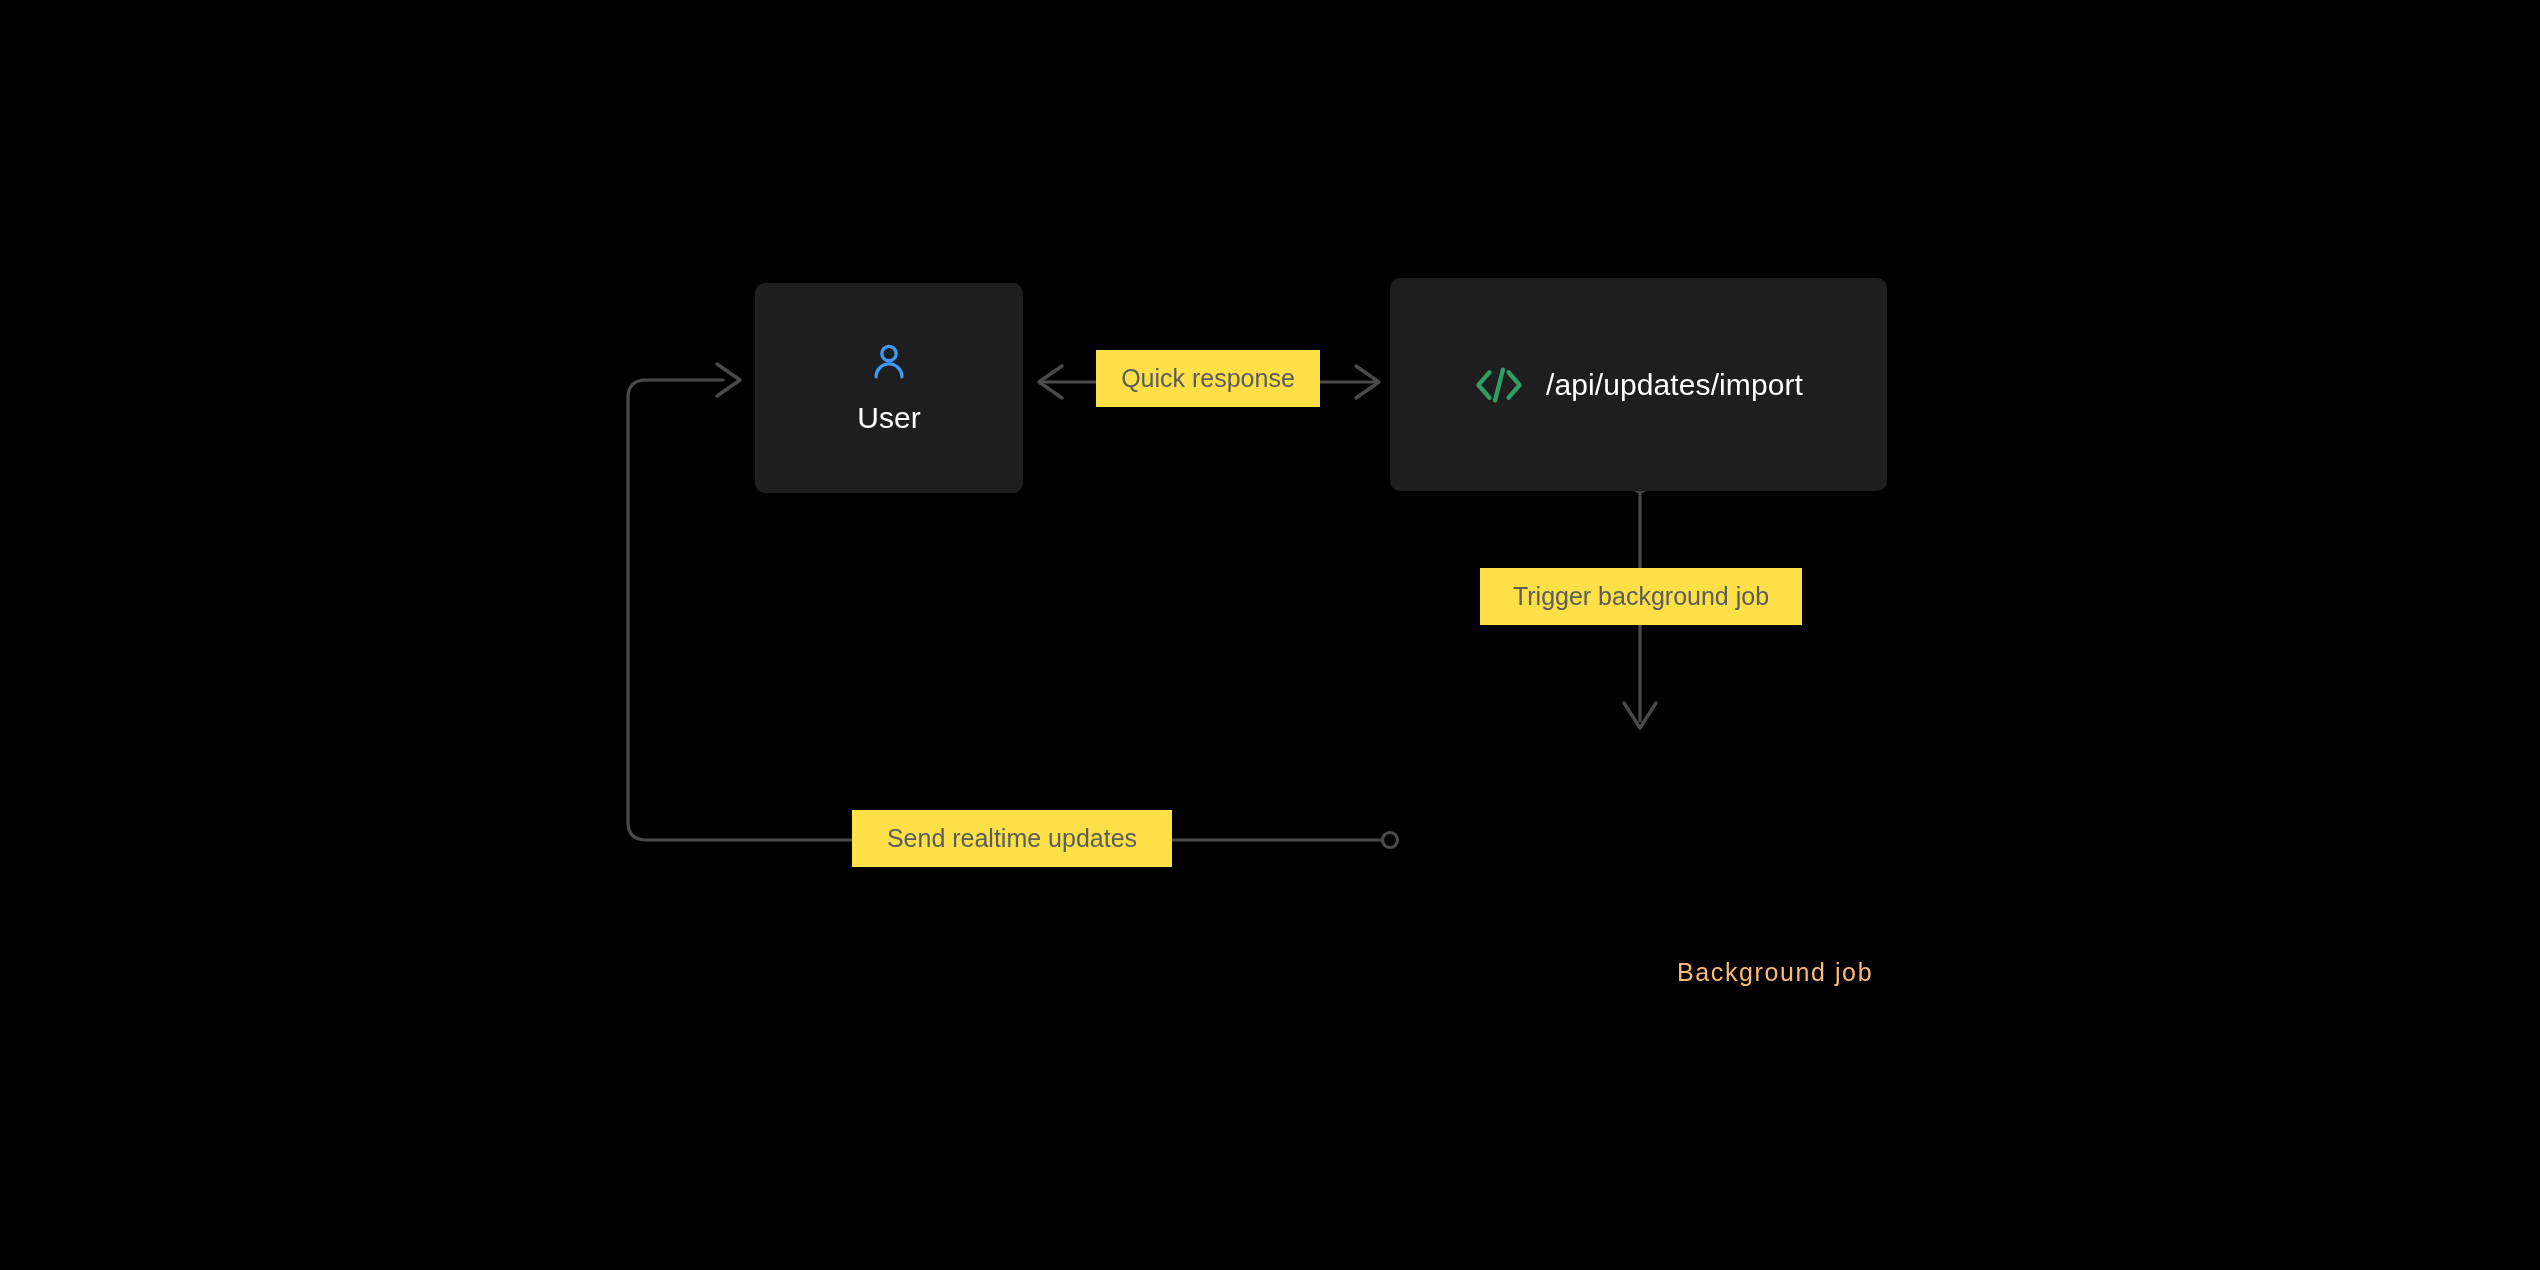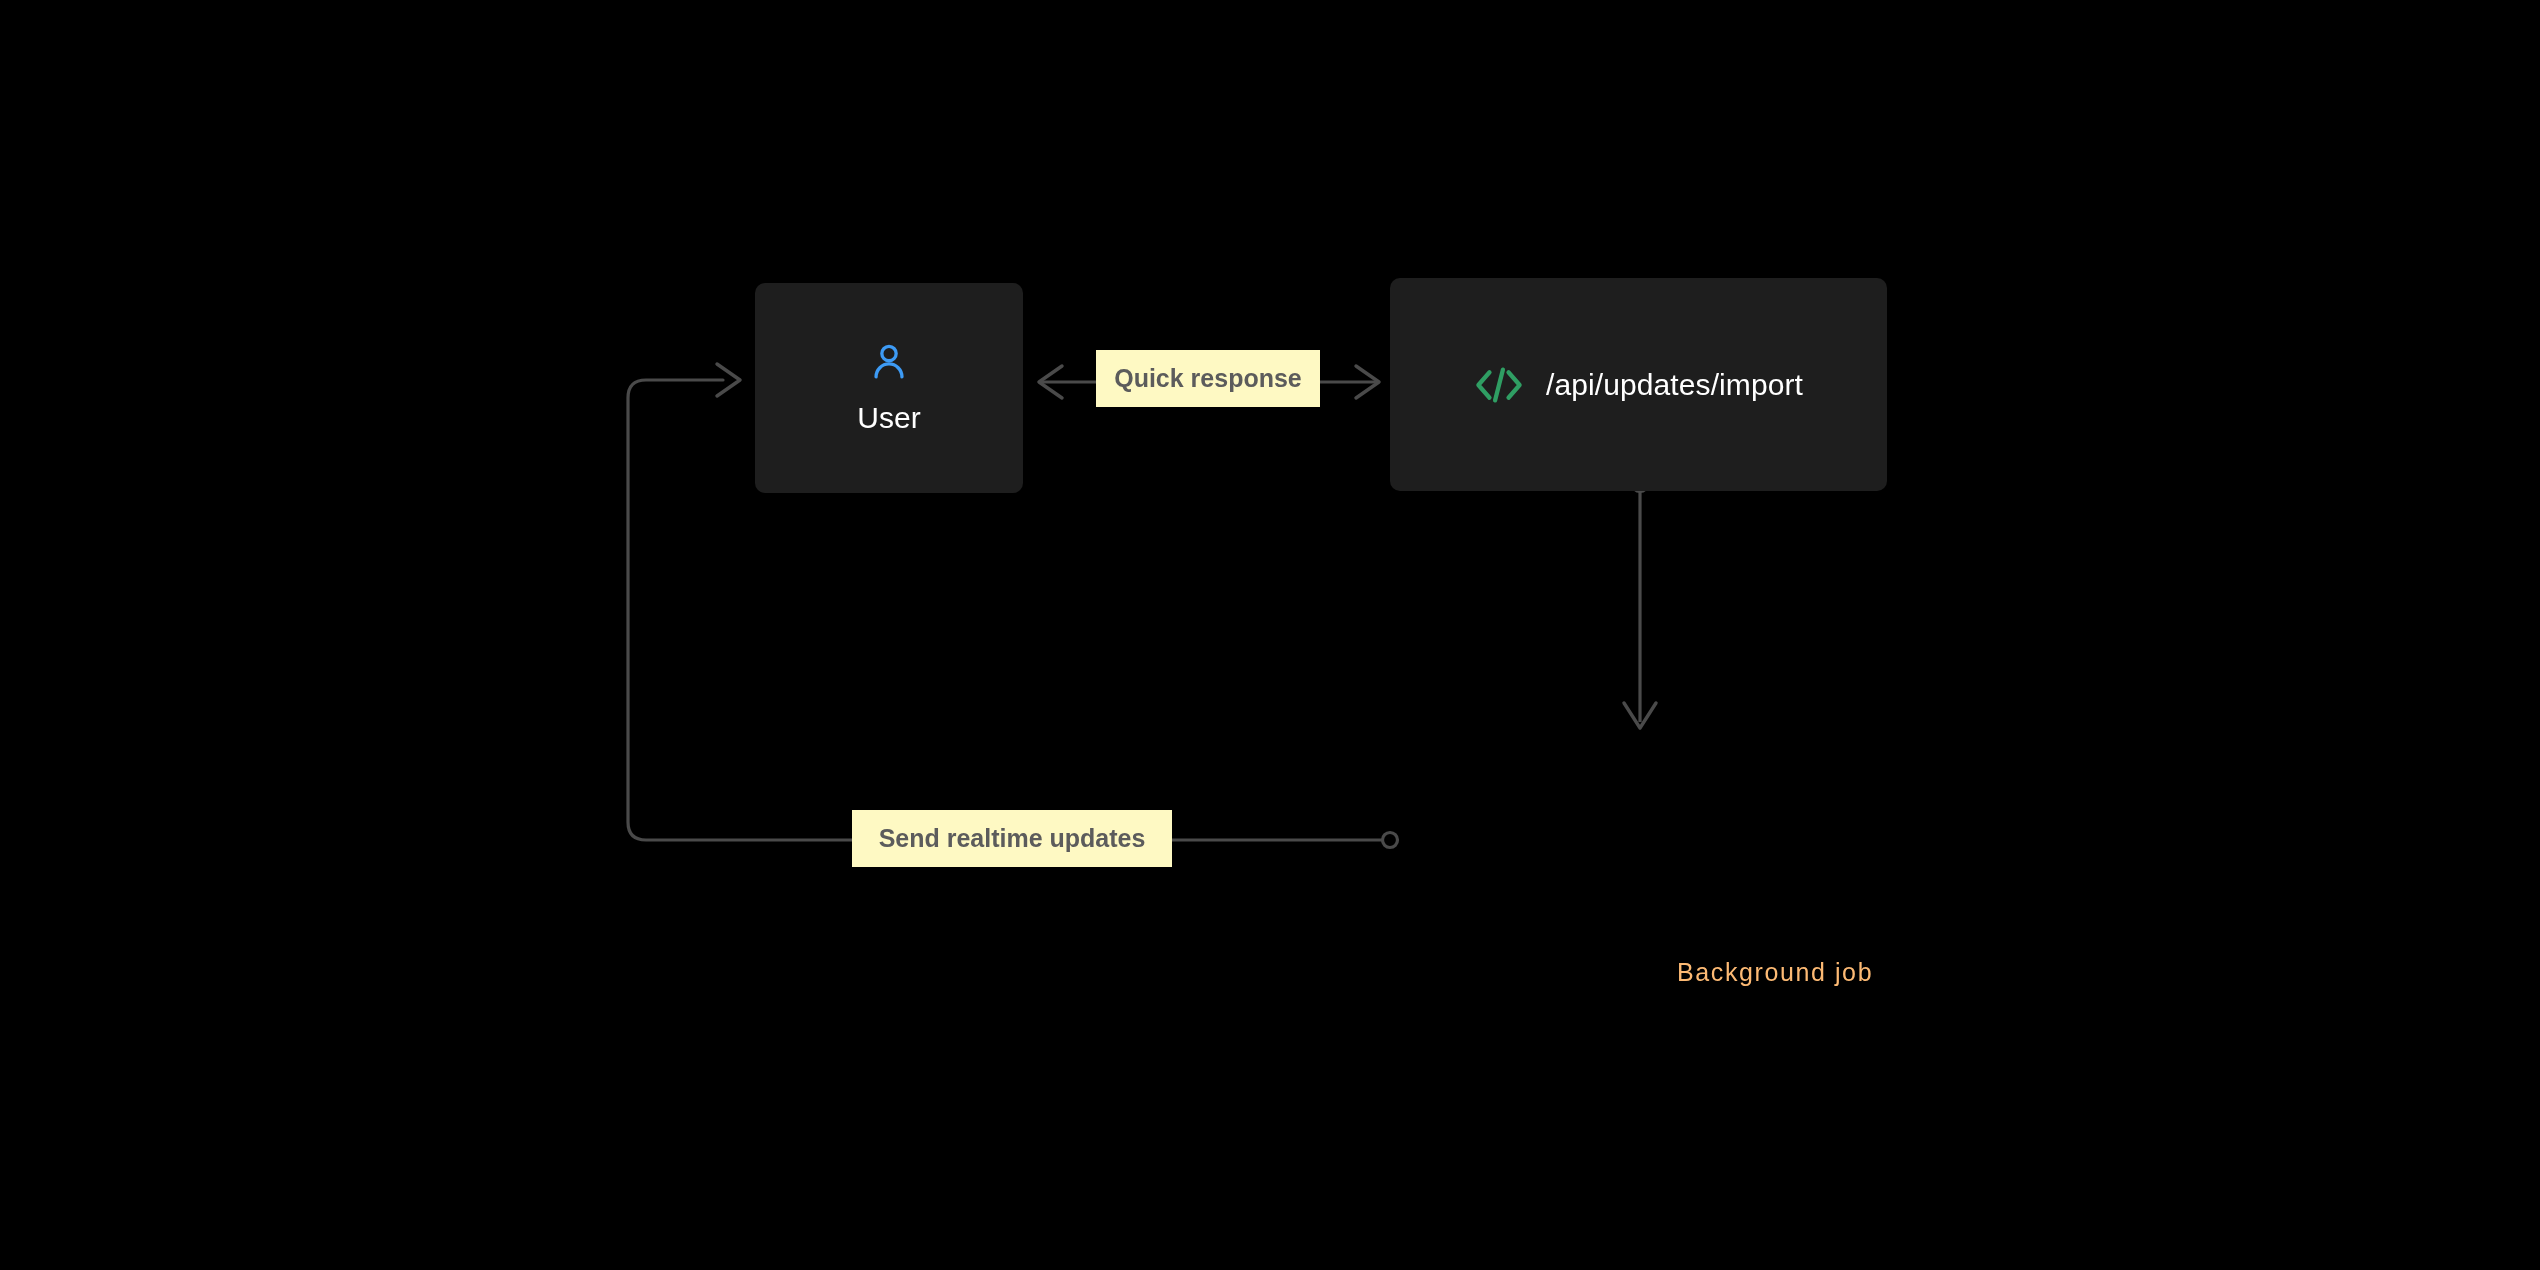--- a/index.html
+++ b/index.html
@@ -95,24 +95,24 @@
     justify-content: center;
     line-height: 0;
   }
   .icon-user   { width: 42px; height: 42px; }
   .icon-code   { width: 50px; height: 36px; }
   .icon-import { width: 38px; height: 38px; }
 
   
   .edge-label {
     position: absolute;
-    background: #fef9c3;
+    background: #fde047;
     color: #5c5c5c;
     font-size: 25px;
-    font-weight: 700;
+    font-weight: 400;
     white-space: nowrap;
     display: flex;
     align-items: center;
     justify-content: center;
     box-sizing: border-box;
     padding: 0 14px;
   }
 
   #label-quick-response {
     left: 1096px;
@@ -199,18 +199,19 @@
           <path d="M 17.4 1.6 L 12.6 20.4"></path>
         </svg>
       </span>
       <span class="node-label">/api/updates/import</span>
     </div>
   </div>
 
 
   <div class="edge-label" id="label-quick-response">Quick response</div>
 
+  <div class="edge-label" id="label-trigger-job">Trigger background job</div>
 
   <div class="edge-label" id="label-send-updates">Send realtime updates</div>
 
   <div id="annotation-background-job">Background job</div>
 
 </div>
 
 </body></html>

